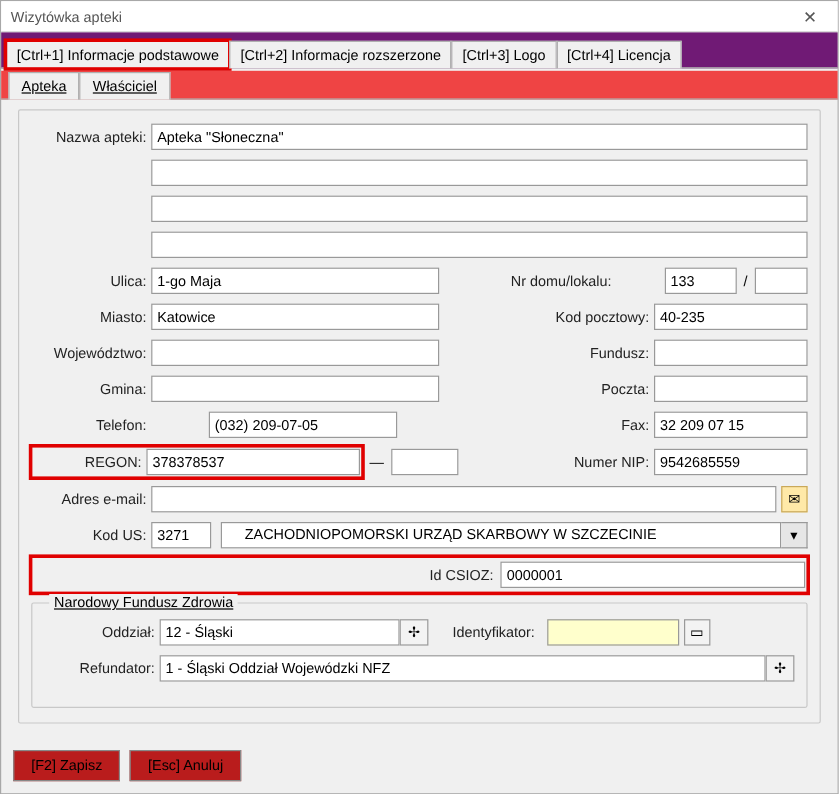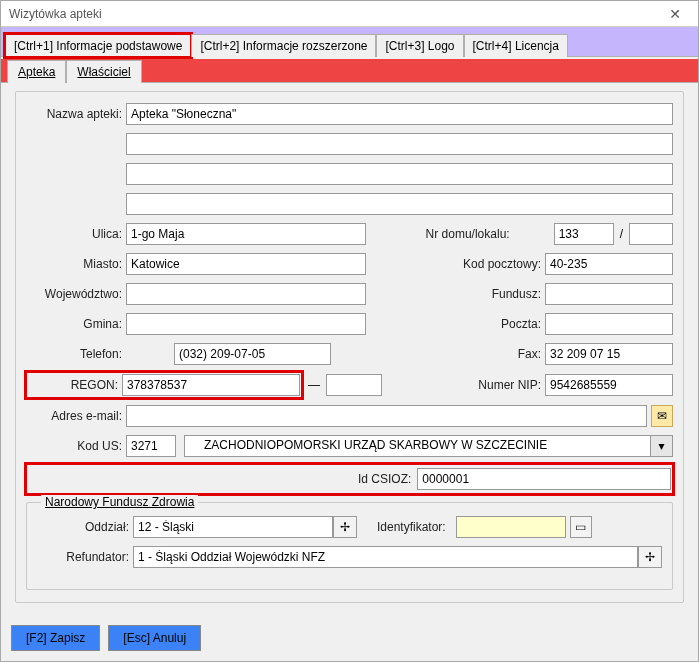--- a/index.html
+++ b/index.html
@@ -1,21 +1,21 @@
 <!DOCTYPE html>
 <html><head>
 <meta charset="utf-8">
 <style>
   * { box-sizing: border-box; font-family: Tahoma, Arial, sans-serif; font-size: 12px; }
   body { margin: 0; background: #fff; }
   .window { width: 699px; height: 662px; border: 1px solid #a8a8a8; background: #f0f0f0; position: relative; }
   .titlebar { height: 26px; background: #fff; border-bottom: 1px solid #d0d0d0; display: flex; align-items: center; padding: 0 8px; color: #555; }
   .titlebar .spacer { flex: 1; }
   .close-x { width: 30px; text-align: center; color: #555; font-size: 14px; }
-  .tabs { display: flex; border-bottom: 1px solid #b0b0b0; background: #c4b5fd; padding-top: 6px; padding-left: 4px; gap: 0; }
+  .tabs { display: flex; border-bottom: 1px solid #b0b0b0; background: #701a75; padding-top: 6px; padding-left: 4px; gap: 0; }
   .tab { padding: 4px 8px; border: 1px solid #b0b0b0; background: #f0f0f0; margin-right: 0; border-bottom: none; position: relative; top: 1px; }
   .tab.active { background: #f0f0f0; }
   .subtabs { display: flex; border-bottom: 1px solid #b0b0b0; background: #ef4444; padding-left: 6px; margin-top: 2px; text-decoration: underline; }
   .subtab { padding: 4px 10px; border: 1px solid #b0b0b0; border-bottom: none; background: #f0f0f0; margin-right: 0; position: relative; top: 1px; }
   .subtab.active { background: #f0f0f0; }
   .body { padding: 8px 14px 8px 14px; }
   .group { border: 1px solid #c8c8c8; border-radius: 2px; padding: 10px 10px 12px 10px; background: #f0f0f0; margin-bottom: 10px; }
   .fieldset { border: 1px solid #c8c8c8; border-radius: 2px; padding: 10px 10px 14px 10px; margin-top: 8px; }
   .legend { position: relative; top: -18px; left: 4px; background: #f0f0f0; display: inline-block; padding: 0 4px; color: #000000; text-decoration: underline; }
   .row { display: flex; align-items: center; margin-bottom: 6px; min-height: 24px; }
@@ -23,21 +23,21 @@
   .lbl.w110 { width: 100px; }
   .lbl.w96 { width: 96px; }
   .lbl.wR { width: 116px; }
   input[type=text], .select { height: 22px; border: 1px solid #999; background: #fff; padding: 2px 4px; font-size: 12px; }
   input.full { width: 100%; }
   .flex1 { flex: 1; }
   .slash { padding: 0 6px; }
   .btn-small { width: 24px; height: 22px; border: 1px solid #999; background: #f3f3f3; display: inline-flex; align-items: center; justify-content: center; }
   .drop { width: 22px; height: 22px; border: 1px solid #999; border-left: none; background: #e6e6e6; display: inline-flex; align-items: center; justify-content: center; }
   .buttons { position: absolute; left: 10px; bottom: 10px; display: flex; gap: 8px; }
-  .btn { height: 26px; padding: 0 14px; border: 1px solid #888; background: #3b82f6; }
+  .btn { height: 26px; padding: 0 14px; border: 1px solid #888; background: #b91c1c; }
   .hl-red { outline: 3px solid #e00000; outline-offset: -1px; }
   .yellow-in { background: #ffffcc !important; }
   .select-wrap { display: flex; flex: 1; }
   .select-main { flex: 1; height: 22px; border: 1px solid #999; background: #fff; padding: 2px 19px; }
   .mail-icon { width: 22px; height: 22px; border: 1px solid #c9a85a; background: #ffe9a8; display: inline-flex; align-items: center; justify-content: center; margin-left: 4px; }
   .notebook-icon { width: 22px; height: 22px; border: 1px solid #999; background: #f3f3f3; display:inline-flex; align-items:center; justify-content:center; margin-left:4px; }
   .id-csioz-row .lbl { width: auto; }
 </style>
 </head>
 <body>

